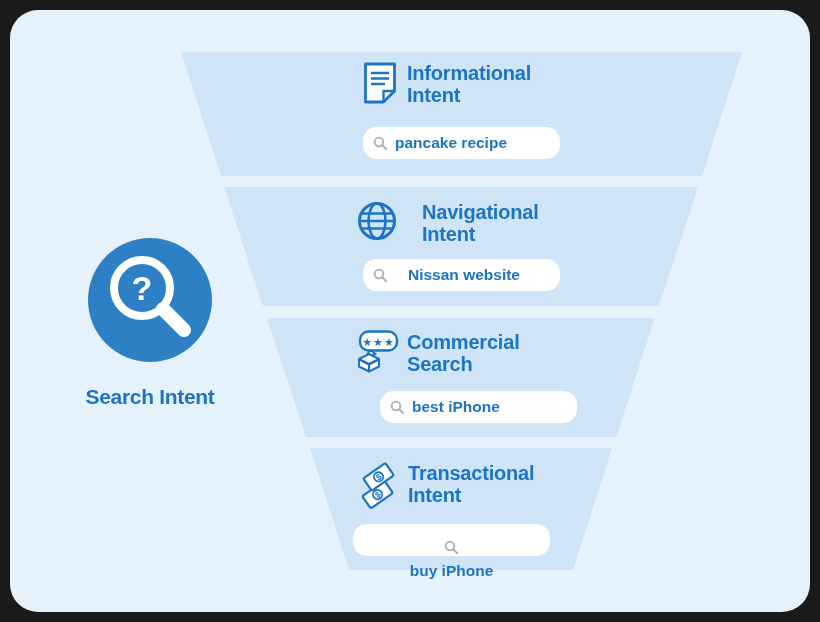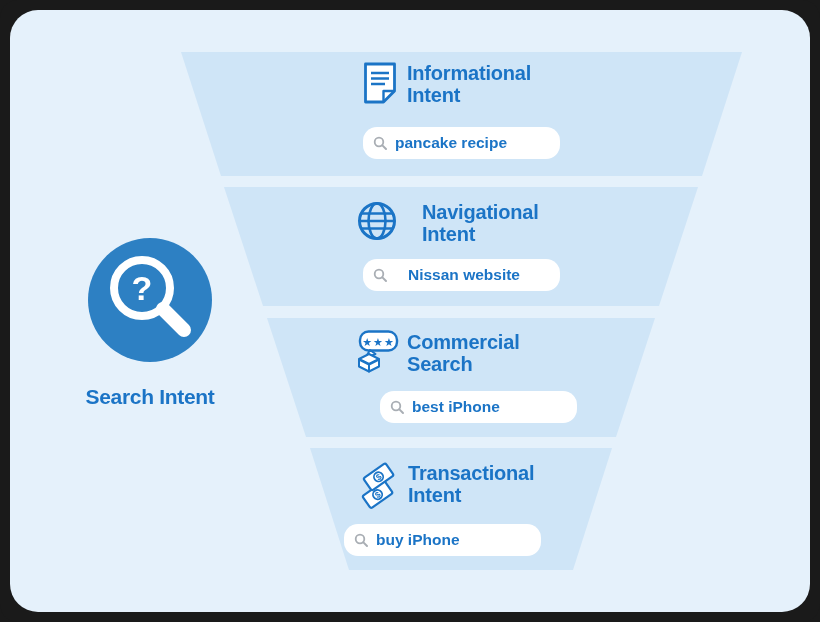--- a/index.html
+++ b/index.html
@@ -79,21 +79,21 @@
     background: #ffffff;
     border-radius: 14px;
     display: flex;
     align-items: center;
     gap: 7px;
     padding: 16px 10px;
   }
   .pill-1 { left: 353px; top: 117px; }  
   .pill-2 { left: 353px; top: 249px; gap: 20px; }  
   .pill-3 { left: 370px; top: 381px; }  
-  .pill-4 { left: 334px; top: 514px; }  
+  .pill-4 { left: 343px; top: 514px; flex-direction: column; }  
   .pill-text {
     font-size: 15.5px;
     font-weight: 700;
     color: #1b74c6;
     white-space: nowrap;
   }
   .pill-icon { flex: 0 0 auto; display: block; }
 
   .ic-stroke { stroke: #1b74c6; fill: #ffffff; }
   .ic-line   { stroke: #1b74c6; fill: none; }

